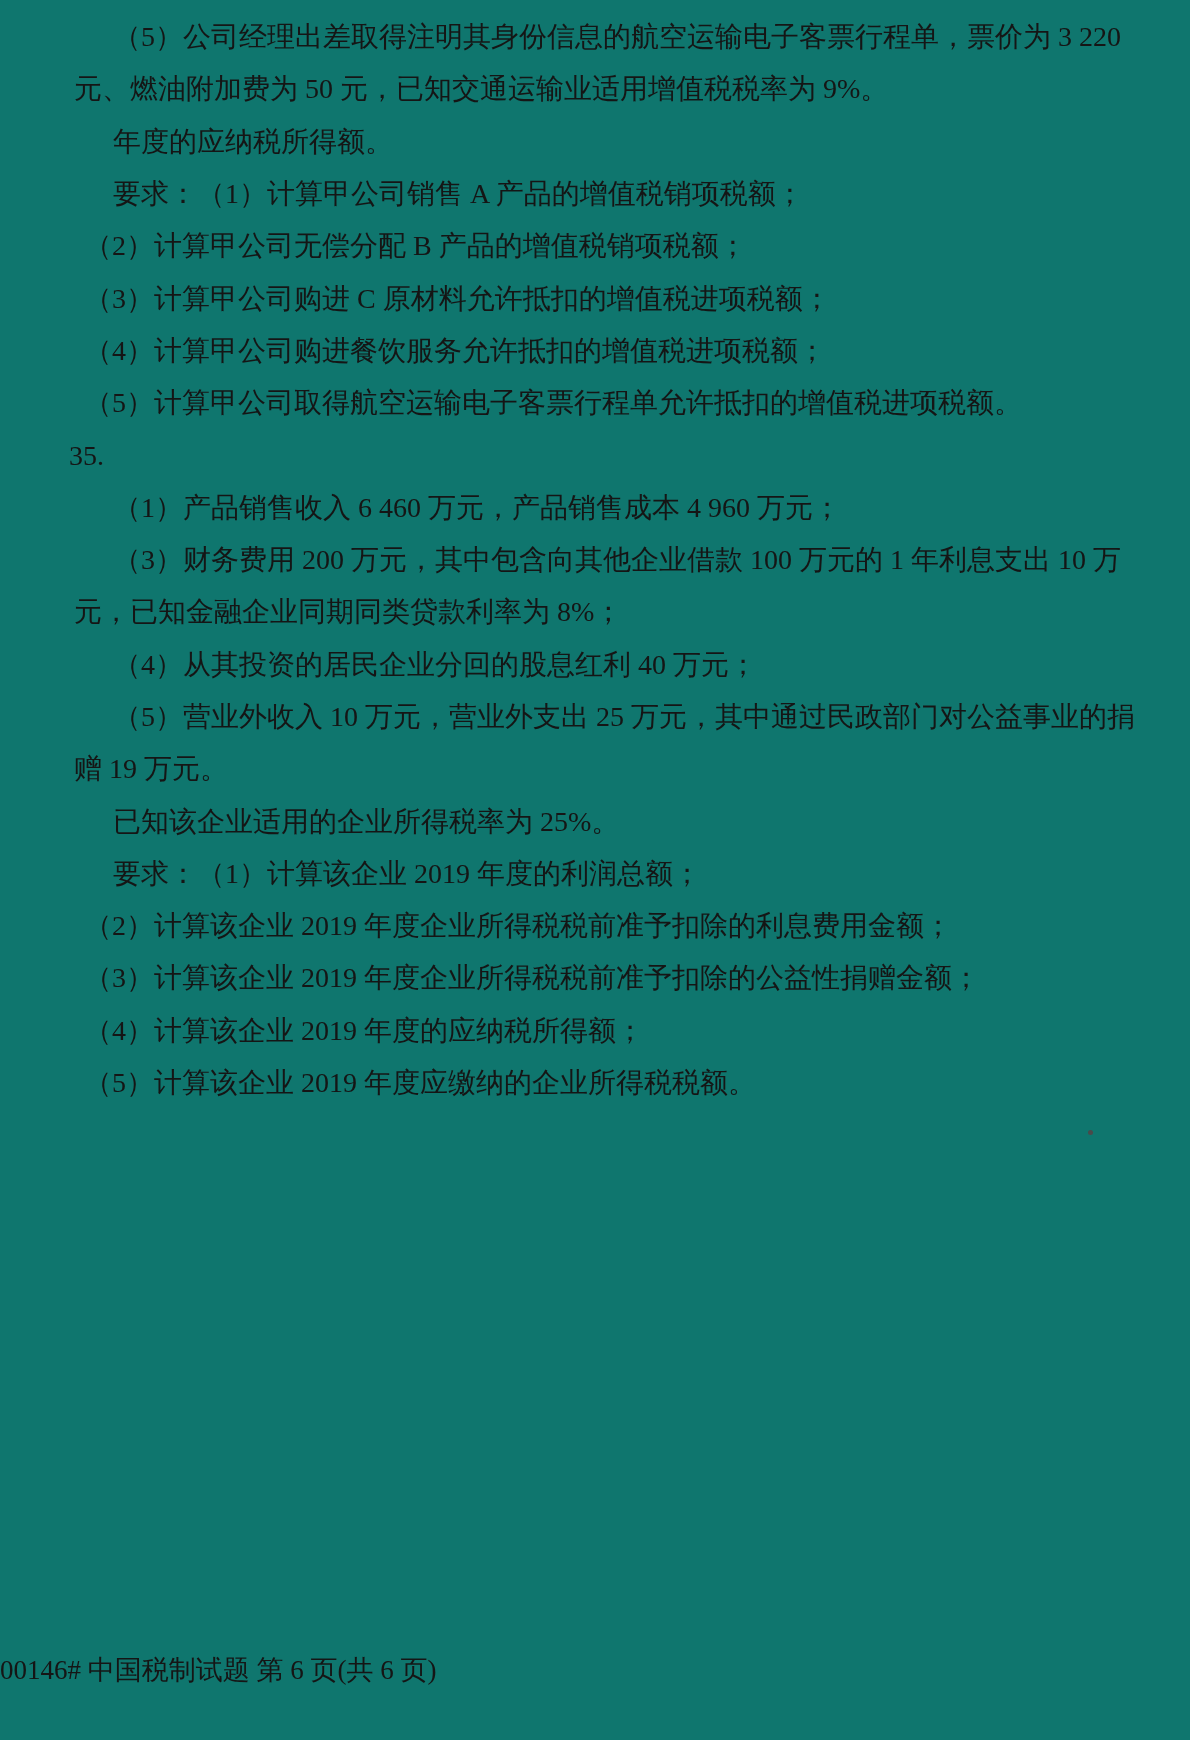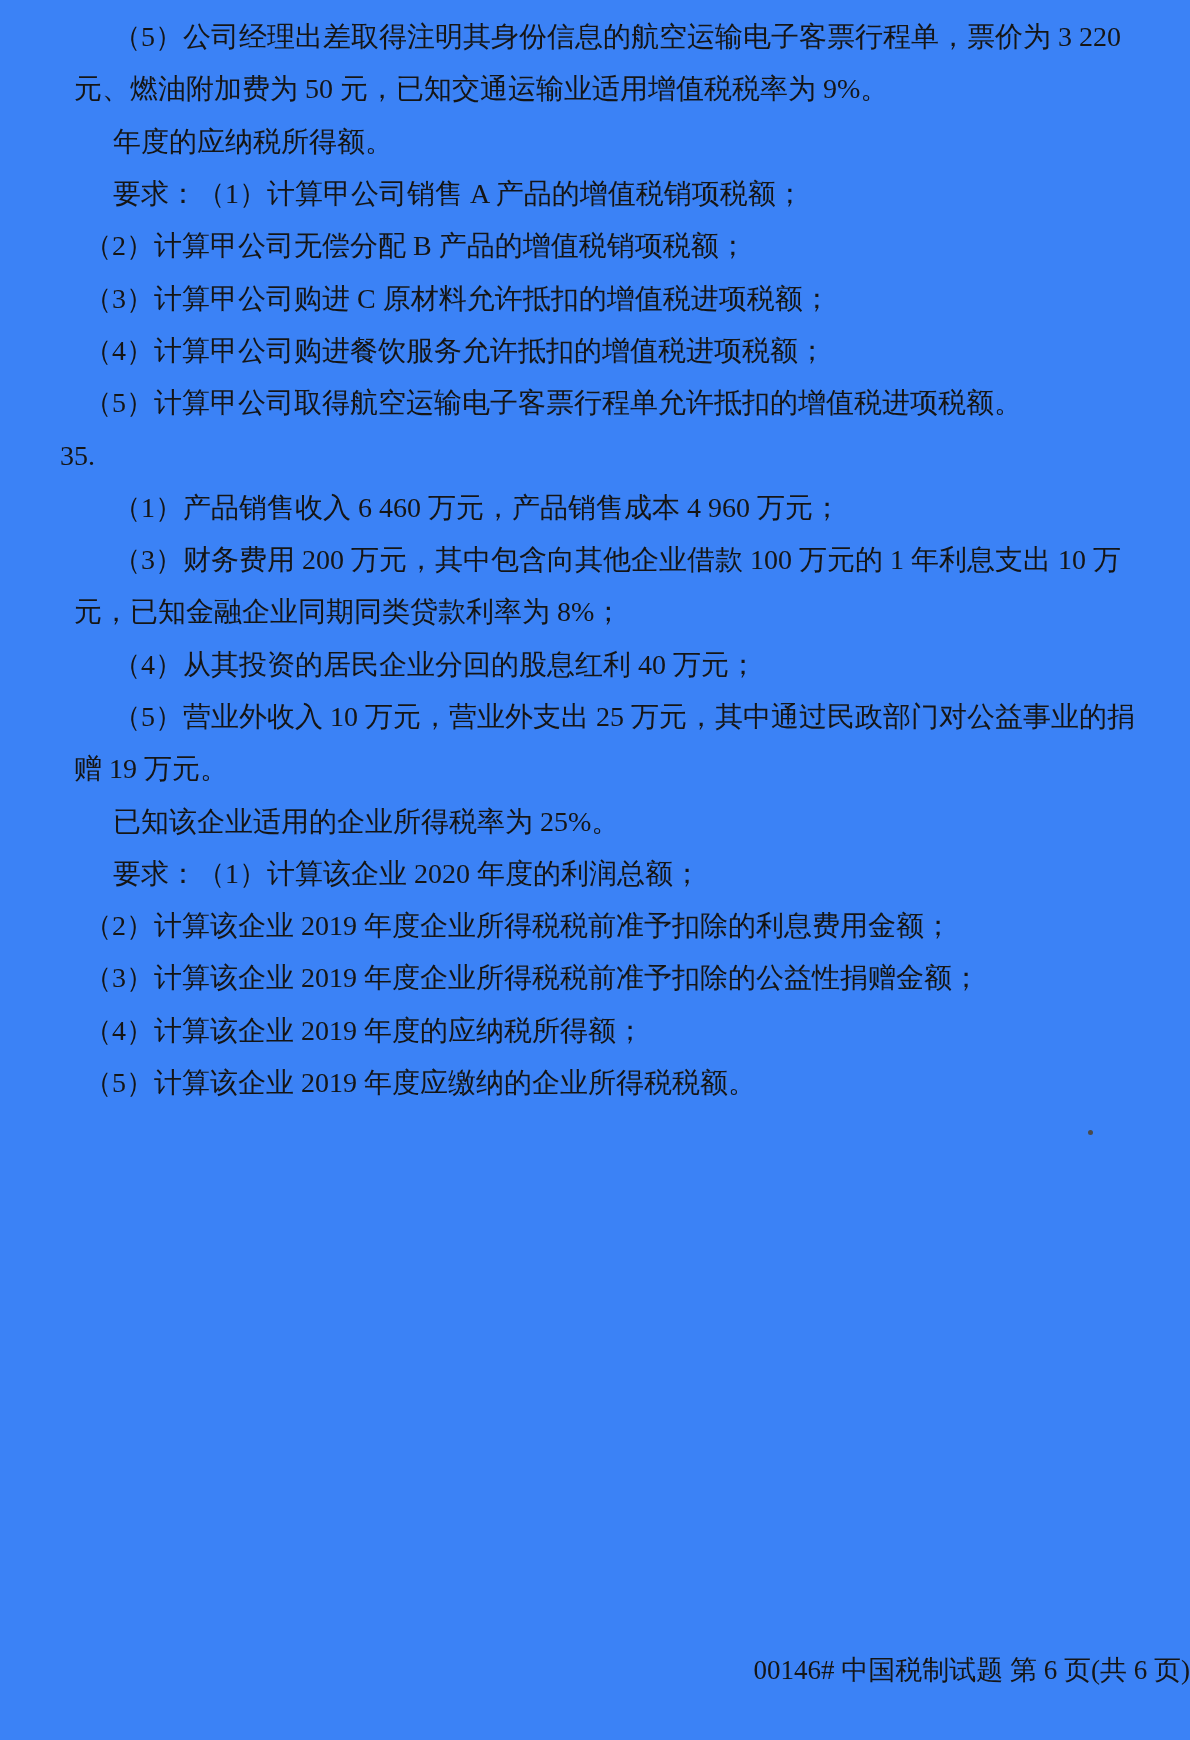--- a/index.html
+++ b/index.html
@@ -4,21 +4,21 @@
 <style>
   html, body {
     margin: 0;
     padding: 0;
     background: #ffffff;
   }
   .page {
     position: relative;
     width: 1190px;
     height: 1740px;
-    background: #3b82f6;
+    background: #0f766e;
     font-family: "Liberation Serif", "DejaVu Serif", serif;
     color: #151515;
     font-size: 28px;
     overflow: hidden;
   }
   .textblock {
     position: absolute;
     top: 11px;
     left: 0;
     width: 100%;
@@ -30,29 +30,30 @@
     white-space: pre;
   }
   
   .i-body { padding-left: 113px; }  
   .i-cont { padding-left: 74px; }  
   .i-sub  { padding-left: 84px; }  
   .i-num  { padding-left: 60px; }   
   .qnum {
     display: inline-block;
     width: 53px;
+    text-align: center;
   }
   .footer {
     position: absolute;
     top: 1648px;
     left: 0;
     width: 100%;
     height: 44px;
     line-height: 44px;
-    text-align: right;
+    text-align: left;
     font-size: 27px;
   }
   .ink-dot {
     position: absolute;
     left: 1088px;
     top: 1130px;
     width: 5px;
     height: 5px;
     border-radius: 50%;
     background: #4a4a4a;
@@ -77,21 +78,21 @@
     <div class="line i-num">
       <span class="qnum">35.</span>
     </div>
     <div class="line i-body">（1）产品销售收入 6 460 万元，产品销售成本 4 960 万元；</div>
     <div class="line i-body">（3）财务费用 200 万元，其中包含向其他企业借款 100 万元的 1 年利息支出 10 万</div>
     <div class="line i-cont">元，已知金融企业同期同类贷款利率为 8%；</div>
     <div class="line i-body">（4）从其投资的居民企业分回的股息红利 40 万元；</div>
     <div class="line i-body">（5）营业外收入 10 万元，营业外支出 25 万元，其中通过民政部门对公益事业的捐</div>
     <div class="line i-cont">赠 19 万元。</div>
     <div class="line i-body">已知该企业适用的企业所得税率为 25%。</div>
-    <div class="line i-body">要求：（1）计算该企业 2020 年度的利润总额；</div>
+    <div class="line i-body">要求：（1）计算该企业 2019 年度的利润总额；</div>
     <div class="line i-sub">（2）计算该企业 2019 年度企业所得税税前准予扣除的利息费用金额；</div>
     <div class="line i-sub">（3）计算该企业 2019 年度企业所得税税前准予扣除的公益性捐赠金额；</div>
     <div class="line i-sub">（4）计算该企业 2019 年度的应纳税所得额；</div>
     <div class="line i-sub">（5）计算该企业 2019 年度应缴纳的企业所得税税额。</div>
 
   </div>
 
   <div class="ink-dot"></div>
 
   <div class="footer">00146# 中国税制试题 第 6 页(共 6 页)</div>

